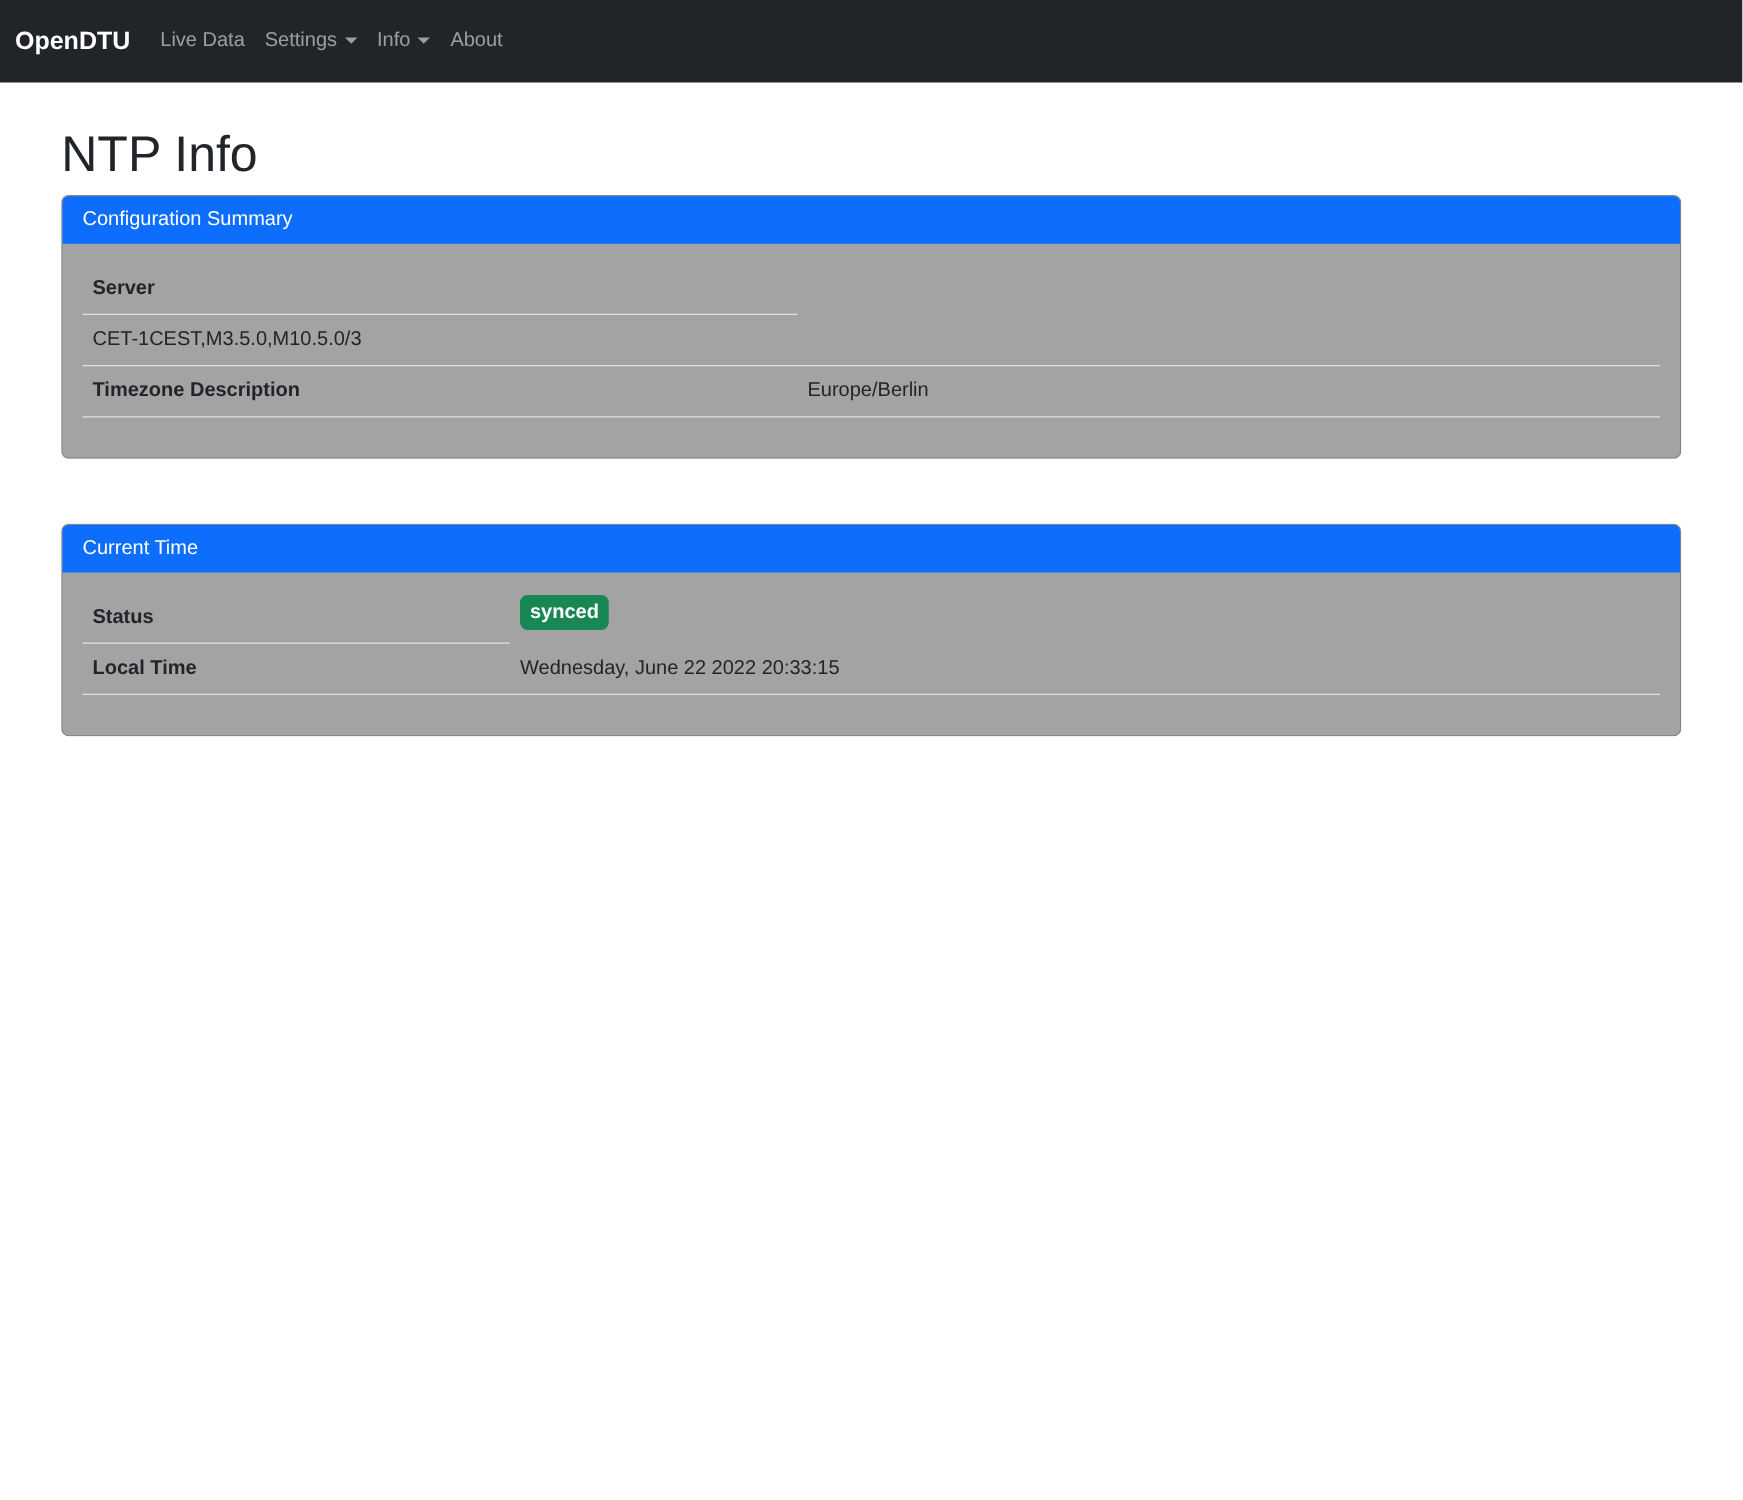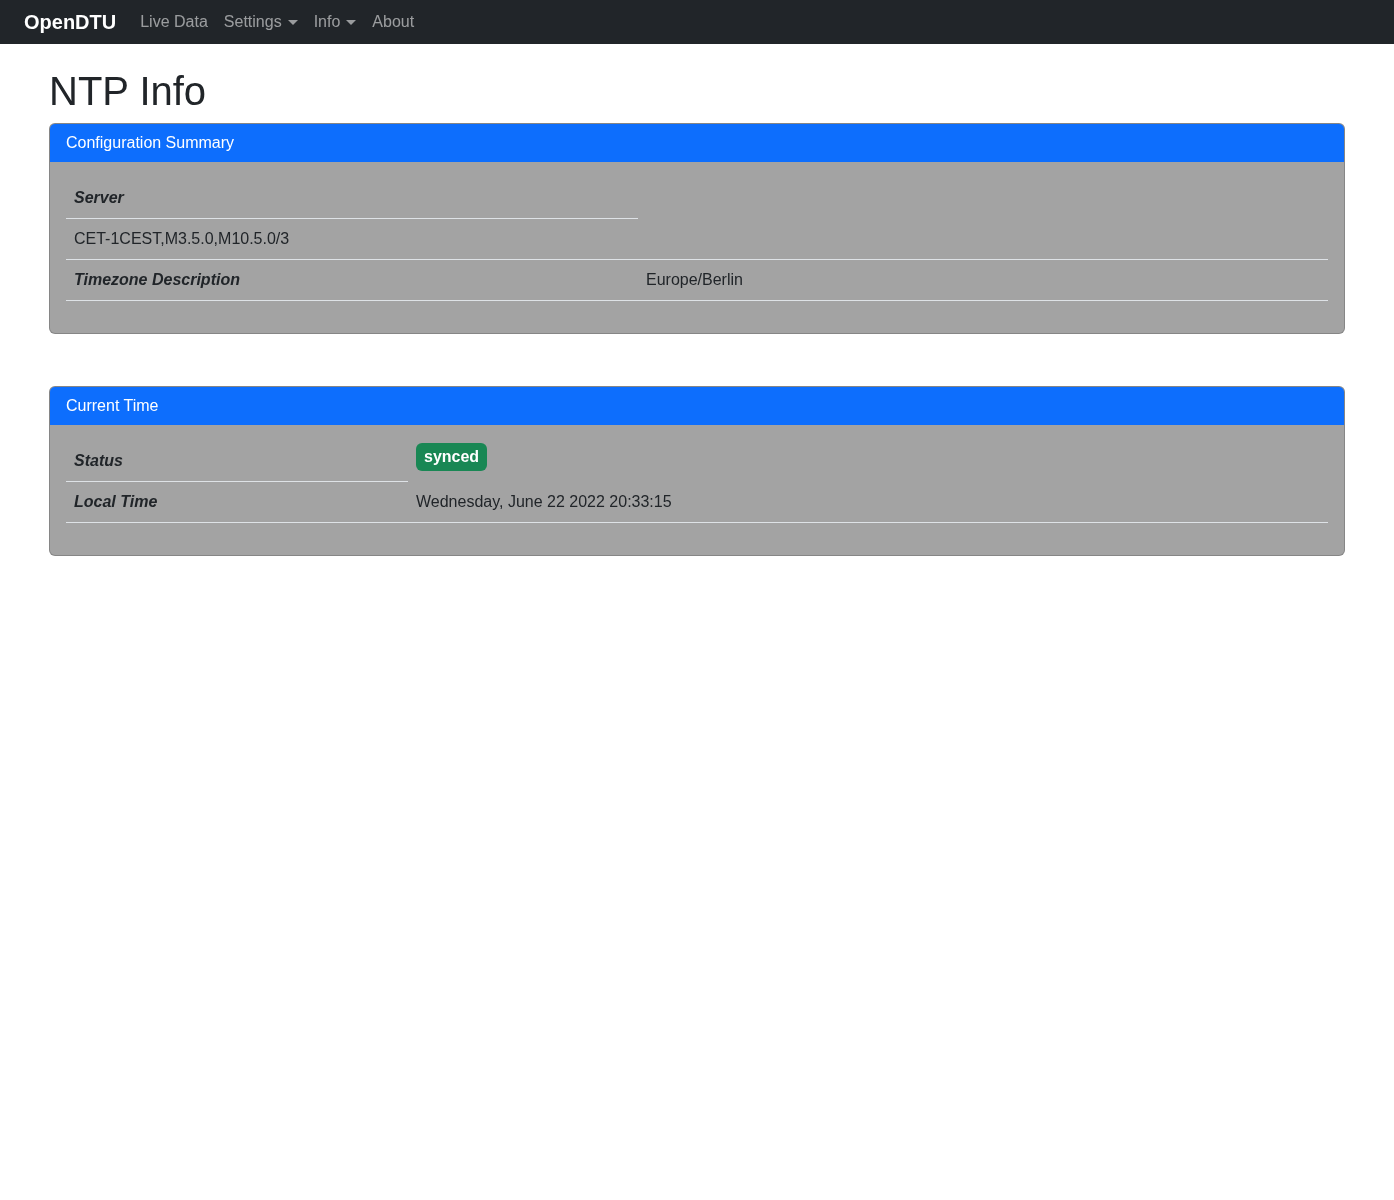--- a/index.html
+++ b/index.html
@@ -7,25 +7,25 @@
   body {
     width: 1394px; min-height: 1200px;
     background: #ffffff;
     font-family: "Liberation Sans", sans-serif;
     font-size: 16px;
     color: var(--text, #212529);
   }
 
   
   .navbar {
-    height: 44px;
+    height: 66px;
     background: var(--navbar-bg, #212529);
     display: flex;
     align-items: center;
-    padding: 0 24px;
+    padding: 0 12px;
   }
   .navbar-brand {
     color: #ffffff;
     font-size: 20px;
     font-weight: 600;
     text-decoration: none;
     padding: 4px 0;
     margin-right: 16px;
     cursor: pointer;
   }
@@ -42,21 +42,21 @@
     margin-left: 6px;
     vertical-align: 2px;
     border-top: 5px solid currentColor;
     border-left: 5px solid transparent;
     border-right: 5px solid transparent;
   }
 
   
   .container {
     width: 1320px;
-    margin: 5px auto;
+    margin: 16px auto;
     padding: 18px 12px 0 12px;
   }
   h1.page-title {
     font-size: 40px;
     line-height: 48px;
     font-weight: 500;
     margin: 0 0 8px 0;
   }
 
   
@@ -75,21 +75,21 @@
     border-radius: 5px 5px 0 0;
   }
   .card-body { padding: 16px; }
   .tbl { width: 100%; margin-bottom: 16px; }
   .trow { display: flex; }
   .cell {
     padding: 8px;
     line-height: 24px;
     border-bottom: 1px solid var(--border, #dee2e6);
   }
-  .cell.label { font-weight: 700; font-style: italic; }
+  .cell.label { font-weight: 700; }
   .cell.value { flex: 1 1 auto; }
   .col-wide   { flex: 0 0 572px; }
   .col-narrow { flex: 0 0 342px; }
   .cell.no-border { border-bottom: none; }
   .badge-cell { padding: 2px 8px; }
   .badge {
     display: inline-block;
     background: var(--badge-success-bg, #198754);
     color: #ffffff;
     font-size: 16px;

